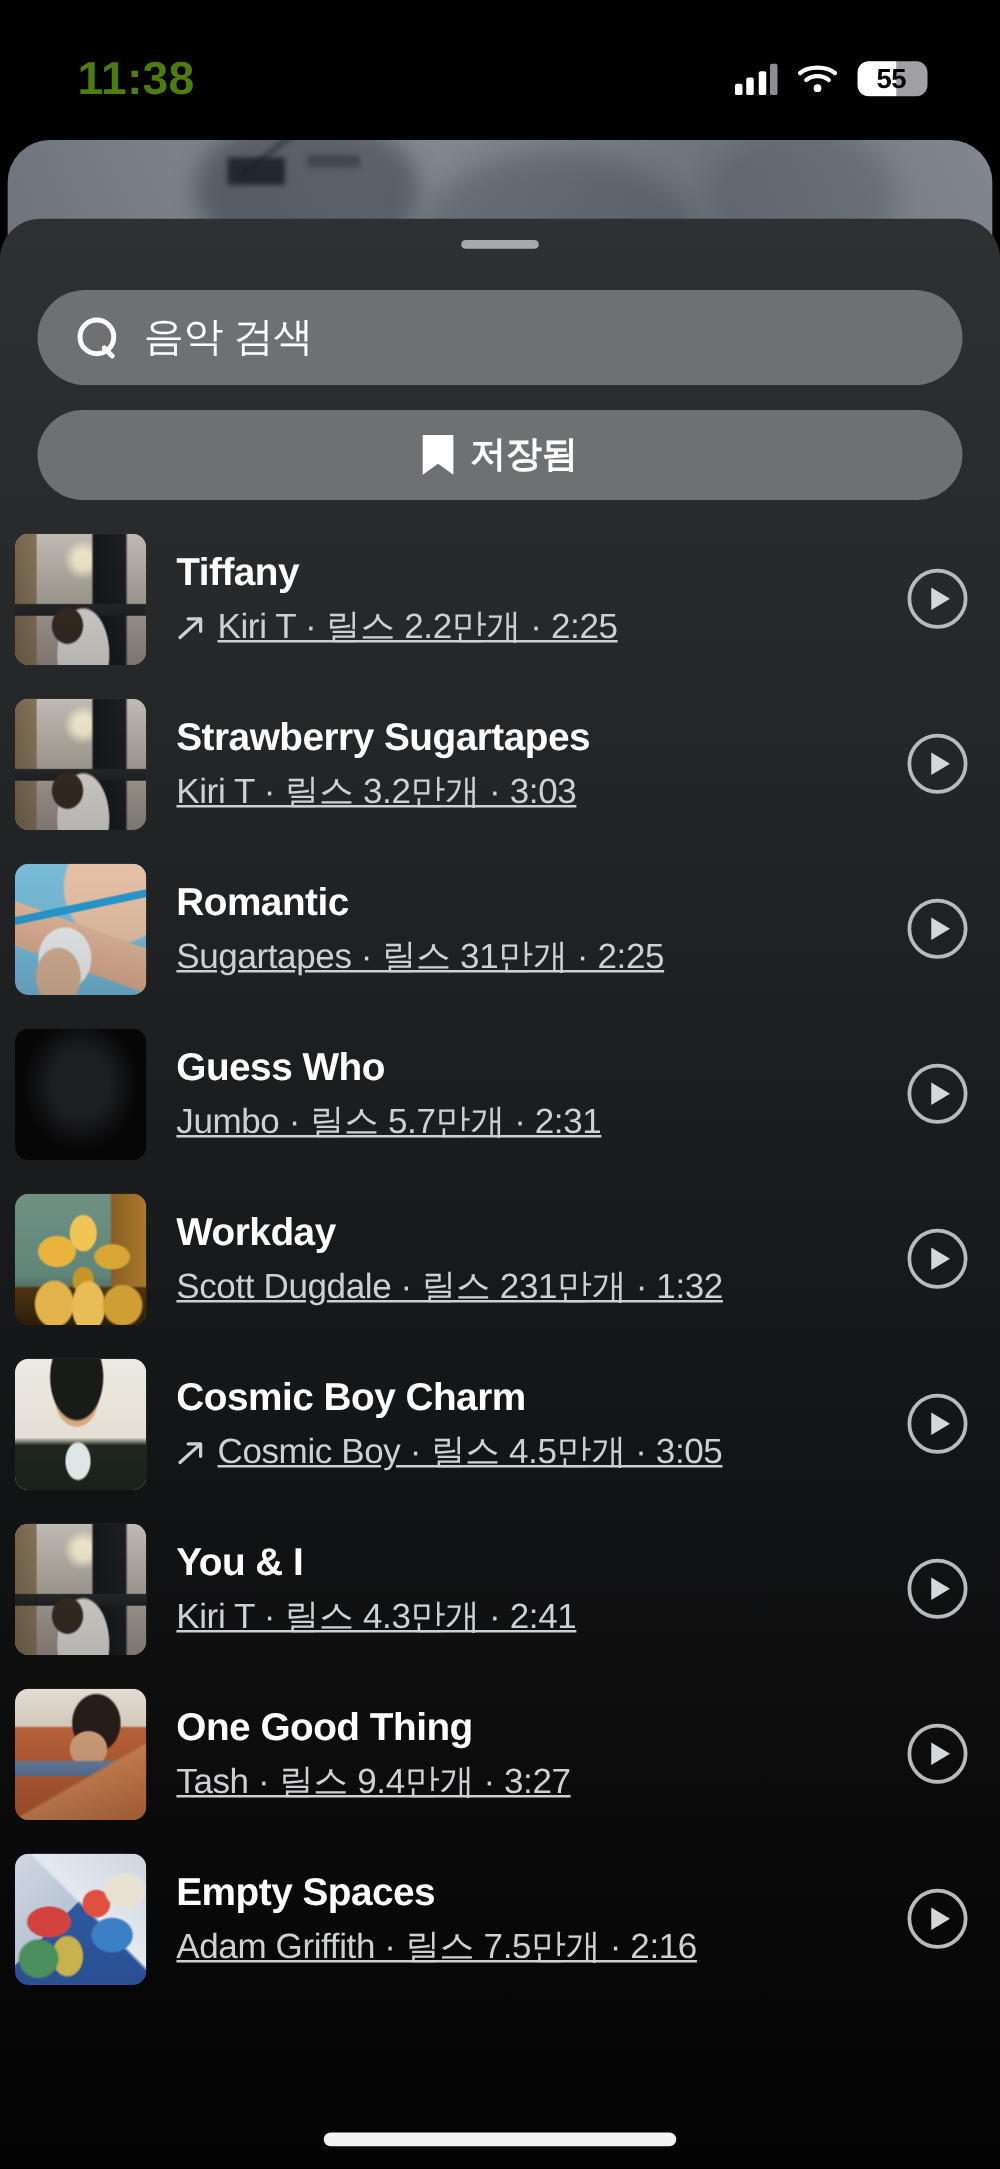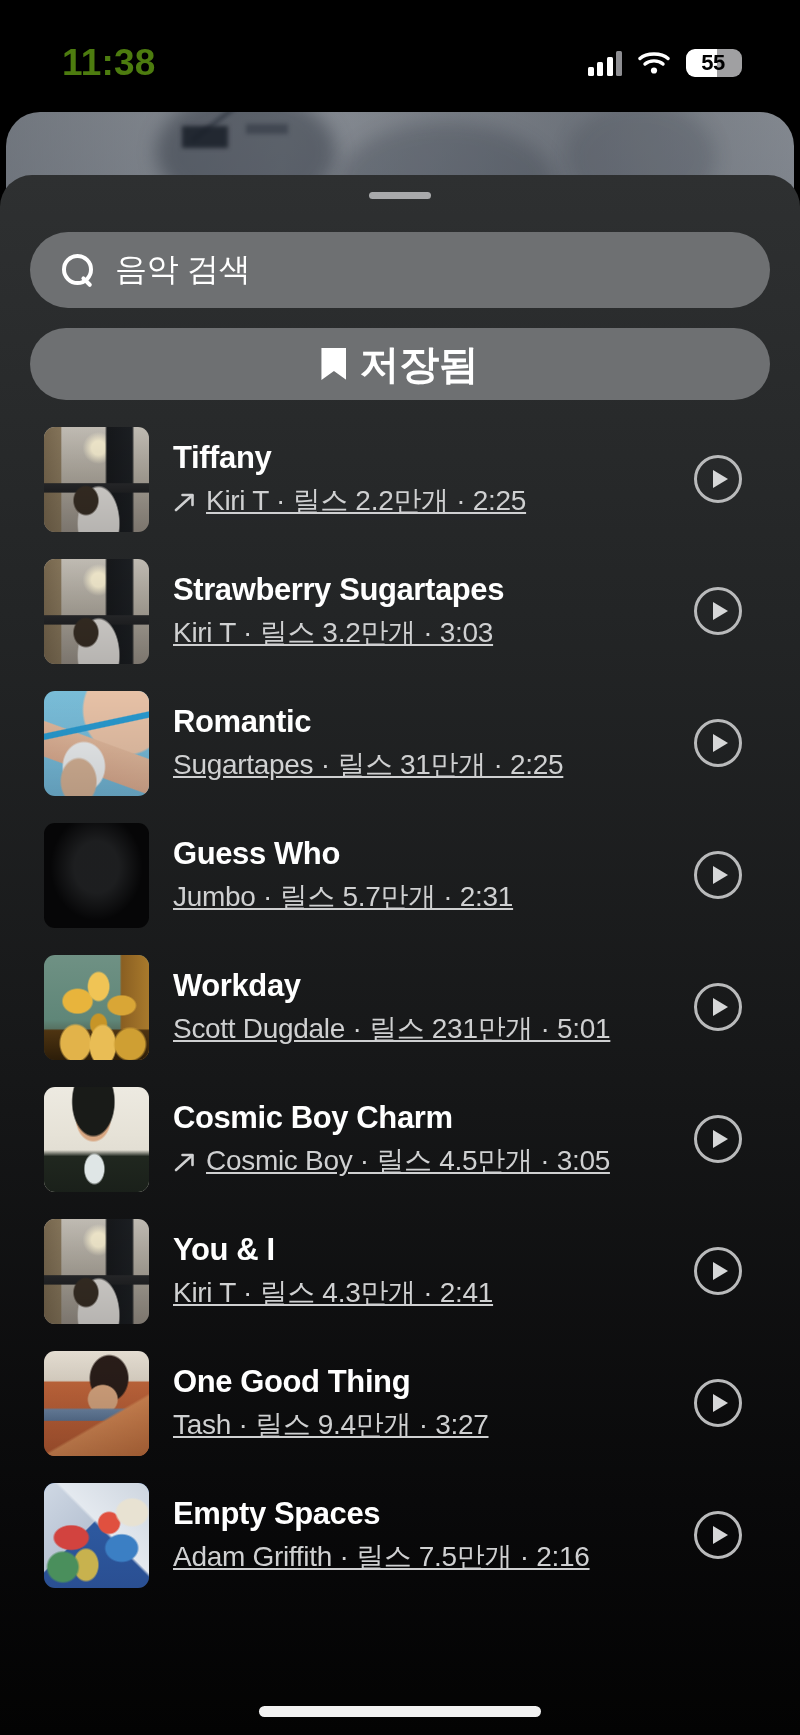--- a/index.html
+++ b/index.html
@@ -102,27 +102,27 @@
   .saved {
     position:absolute; top:153px; left:30px; width:740px; height:72px;
     border-radius:36px; background:#6e7072;
     display:flex; align-items:center; justify-content:center; gap:13px;
   }
   .bookmark {
     width:25px; height:32px; flex:none;
     background:#fff;
     clip-path:polygon(0 0, 100% 0, 100% 100%, 50% 72%, 0 100%);
   }
-  .saved-label { color:#fff; font-size:40px; font-weight:700; letter-spacing:-0.3px; }
+  .saved-label { color:#fff; font-size:29px; font-weight:700; letter-spacing:-0.3px; }
 
   
   .list { position:absolute; top:238px; left:0; width:800px; }
   .row {
     position:relative; height:132px;
-    display:flex; align-items:center; padding:0 44px;
+    display:flex; align-items:center; padding:0 12px;
   }
   .thumb {
     width:105px; height:105px; flex:none;
     border-radius:11px; overflow:hidden; position:relative;
     background:#1b1c1d;
   }
   .thumb .layer { position:absolute; inset:0; }
   .meta { flex:1; min-width:0; padding-left:24px; padding-right:14px; }
   .title {
     color:#fff; font-size:31px; font-weight:700;
@@ -306,21 +306,21 @@
     <div class="layer" style="background:radial-gradient(ellipse at 52% 30%, #f0c455 0 13%, rgba(240,196,85,0) 15%)"></div>
     <div class="layer" style="background:radial-gradient(ellipse at 74% 48%, #d9a636 0 12%, rgba(217,166,54,0) 14%)"></div>
     <div class="layer" style="background:radial-gradient(ellipse at 52% 66%, #c79527 0 10%, rgba(199,149,39,0) 12%)"></div>
     <div class="layer" style="background:radial-gradient(ellipse at 30% 84%, #e2b34a 0 14%, rgba(226,179,74,0) 16%)"></div>
     <div class="layer" style="background:radial-gradient(ellipse at 56% 86%, #e9bd55 0 15%, rgba(233,189,85,0) 17%)"></div>
     <div class="layer" style="background:radial-gradient(ellipse at 82% 85%, #cf9f33 0 12%, rgba(207,159,51,0) 14%)"></div>
           </div>
           <div class="meta">
             <div class="title">Workday</div>
             <div class="sub">
-              <span>Scott Dugdale · 릴스 231만개 · 5:01</span>
+              <span>Scott Dugdale · 릴스 231만개 · 1:32</span>
             </div>
           </div>
           <div class="play">
             <span class="tri"></span>
           </div>
         </div>
         <div class="row">
           <div class="thumb">
     <div class="layer" style="background:linear-gradient(180deg,#edeae1 0%,#e6e2d7 45%,#d9d5ca 100%)"></div>
     <div class="layer" style="background:radial-gradient(ellipse at 47% 30%, #d8a782 0 21%, rgba(216,167,130,0) 23%)"></div>

